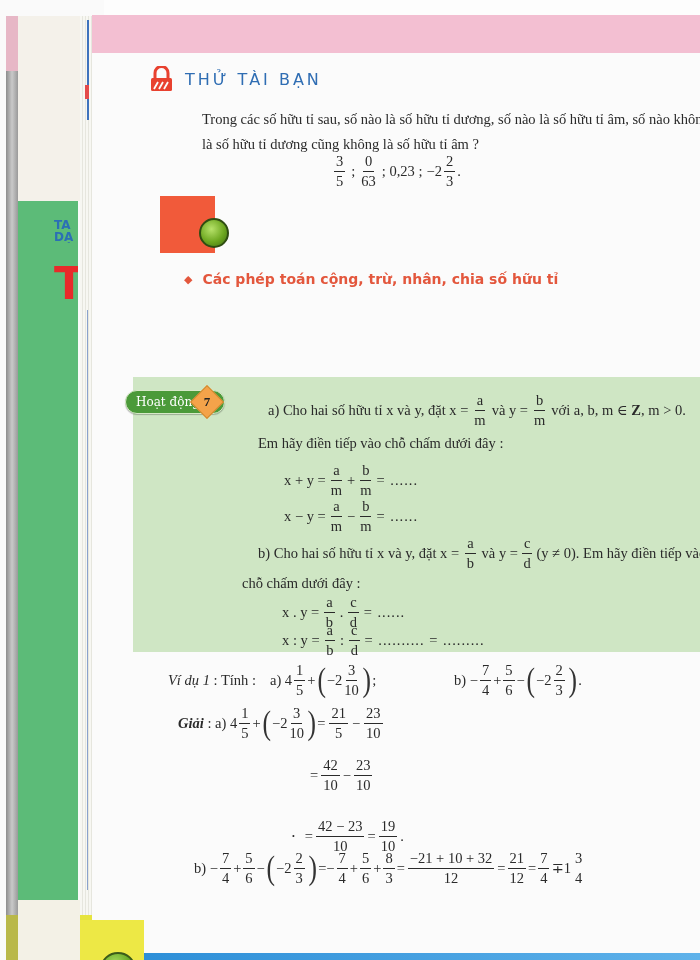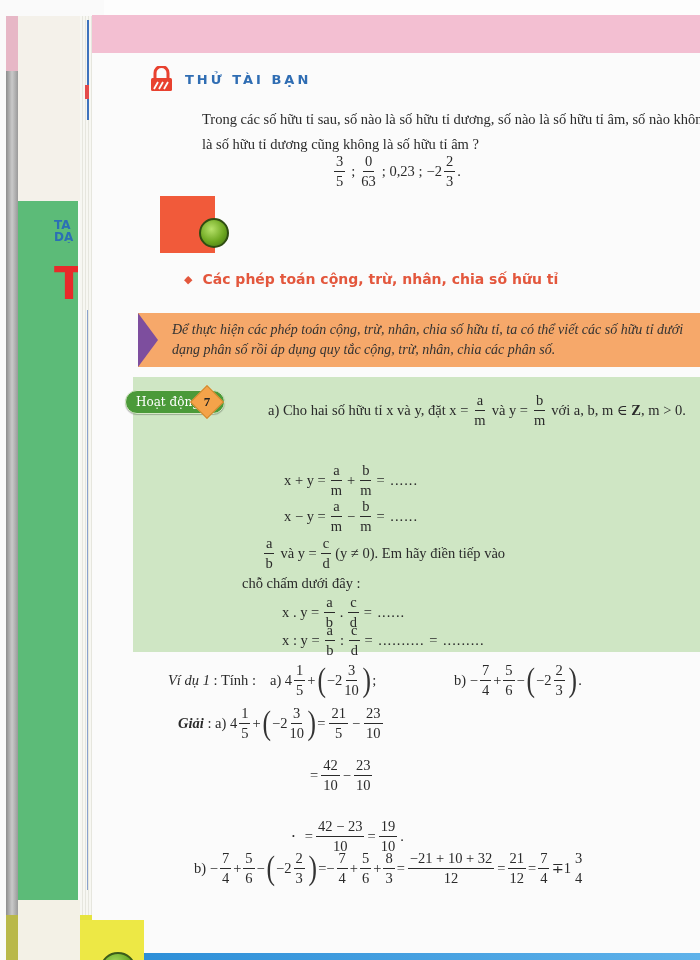--- a/index.html
+++ b/index.html
@@ -28,21 +28,21 @@
   .stack-red { position: absolute; left: 85px; top: 85px; width: 4px; height: 14px; background: #e34b4b; }
   .stack-yellow { position: absolute; left: 80px; top: 915px; width: 12px; height: 45px; background: #e6e43f; }
 
   
   .page { position: absolute; left: 92px; top: 15px; width: 608px; height: 945px; background: #fbfbfb; }
   .top-band { position: absolute; left: 0; top: 0; width: 608px; height: 38px; background: #f3bfd2; }
 
   
   .tryit-header { position: absolute; left: 58px; top: 49px; height: 30px; display: flex; align-items: center; }
   .lock-icon { width: 23px; height: 26px; margin-right: 12px; }
-  .tryit-title { font-family: "DejaVu Sans", sans-serif; font-weight: bold; font-size: 13px;
+  .tryit-title { font-family: "DejaVu Sans", sans-serif; font-weight: normal; font-size: 16px;
     letter-spacing: 3px; color: #2f6db3; text-align: center; }
   .tryit-text { position: absolute; left: 110px; top: 92px; width: 500px; font-size: 14.5px; line-height: 25px; white-space: nowrap; }
   .tryit-nums { position: absolute; left: 240px; top: 139px; display: flex; align-items: center; font-size: 14.5px; }
 
   
   .frac { display: inline-flex; flex-direction: column; align-items: center; vertical-align: middle; margin: 0 2px; line-height: 1; }
   .frac .n { padding: 0 2px 2px 2px; border-bottom: 1px solid #2a2a2a; }
   .frac .d { padding-top: 2px; }
   .frac.nobar .n { border-bottom-color: transparent; }
   .mixed { display: inline-flex; align-items: center; }
@@ -143,27 +143,20 @@
     <span>.</span>
   </div>
 
   <div class="sec-square"></div>
   <div class="sec-ball"></div>
   <div class="subsec">
     <span class="diamond">◆</span>
     <span>Các phép toán cộng, trừ, nhân, chia số hữu tỉ</span>
   </div>
 
-  <div class="rule-box">
-    <div class="rule-arrow"></div>
-    <div class="rule-text">
-      <div>Để thực hiện các phép toán cộng, trừ, nhân, chia số hữu tỉ, ta có thể viết các số hữu tỉ dưới</div>
-      <div>dạng phân số rồi áp dụng quy tắc cộng, trừ, nhân, chia các phân số.</div>
-    </div>
-  </div>
 
   <div class="activity"></div>
   <div class="act-badge">
     <span>Hoạt động</span>
   </div>
   <div class="act-num"></div>
   <div class="act-num-text">7</div>
 
   <div class="line" style="left:176px; top:378px;">
     <span>a) Cho hai số hữu tỉ x và y, đặt x =</span>
@@ -171,20 +164,21 @@
         <span class="n">a</span>
         <span class="d">m</span>
       </span>
     <span>và y =</span>
     <span class="frac" style="margin:0 6px;">
         <span class="n">b</span>
         <span class="d">m</span>
       </span>
     <span>với a, b, m ∈</span>&nbsp;<span class="bold">Z</span><span>, m &gt; 0.</span>
   </div>
+  <div class="line" style="left:166px; top:420px;">Em hãy điền tiếp vào chỗ chấm dưới đây :</div>
 
   <div class="line" style="left:192px; top:448px;">
     <span>x + y =</span>
     <span class="frac" style="margin:0 5px;">
         <span class="n">a</span>
         <span class="d">m</span>
       </span>
     <span>+</span>
     <span class="frac" style="margin:0 5px;">
         <span class="n">b</span>
@@ -200,20 +194,21 @@
       </span>
     <span>−</span>
     <span class="frac" style="margin:0 5px;">
         <span class="n">b</span>
         <span class="d">m</span>
       </span>
     <span class="dots">= ......</span>
   </div>
 
   <div class="line" style="left:166px; top:521px;">
+    <span>b) Cho hai số hữu tỉ x và y, đặt x =</span>
     <span class="frac" style="margin:0 6px;">
         <span class="n">a</span>
         <span class="d">b</span>
       </span>
     <span>và y =</span>
     <span class="frac" style="margin:0 4px;">
         <span class="n">c</span>
         <span class="d">d</span>
       </span>
     <span>(y ≠ 0). Em hãy điền tiếp vào</span>

